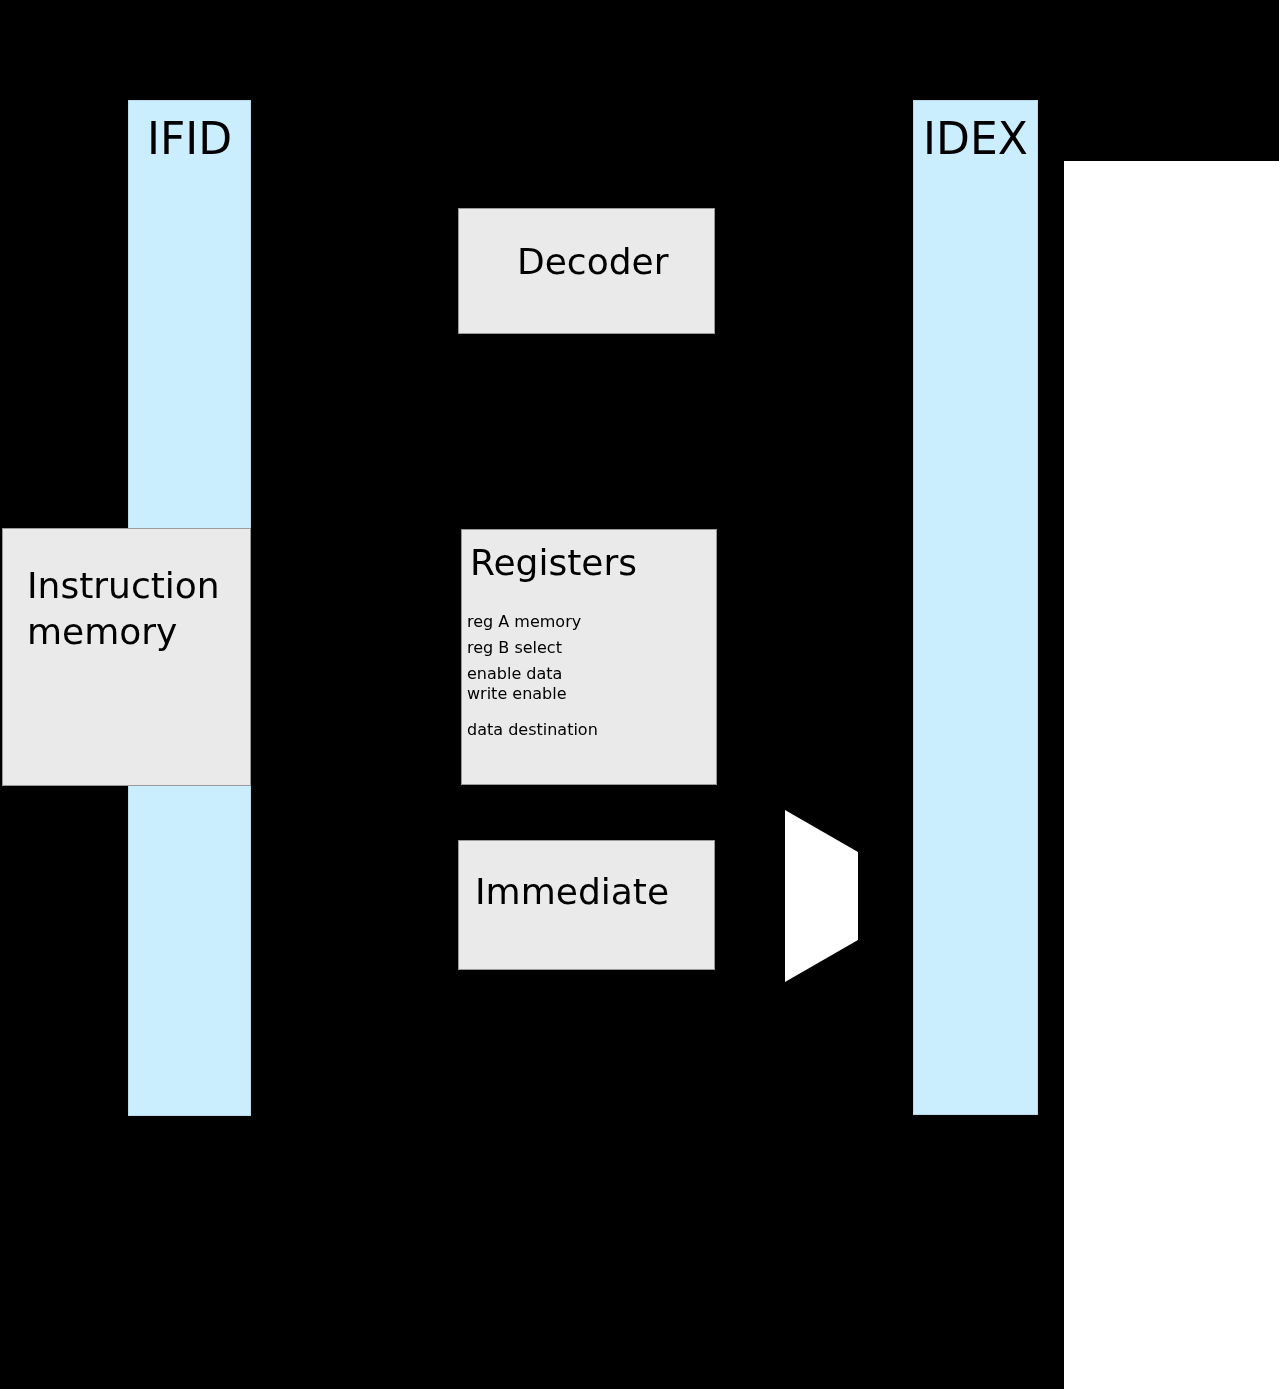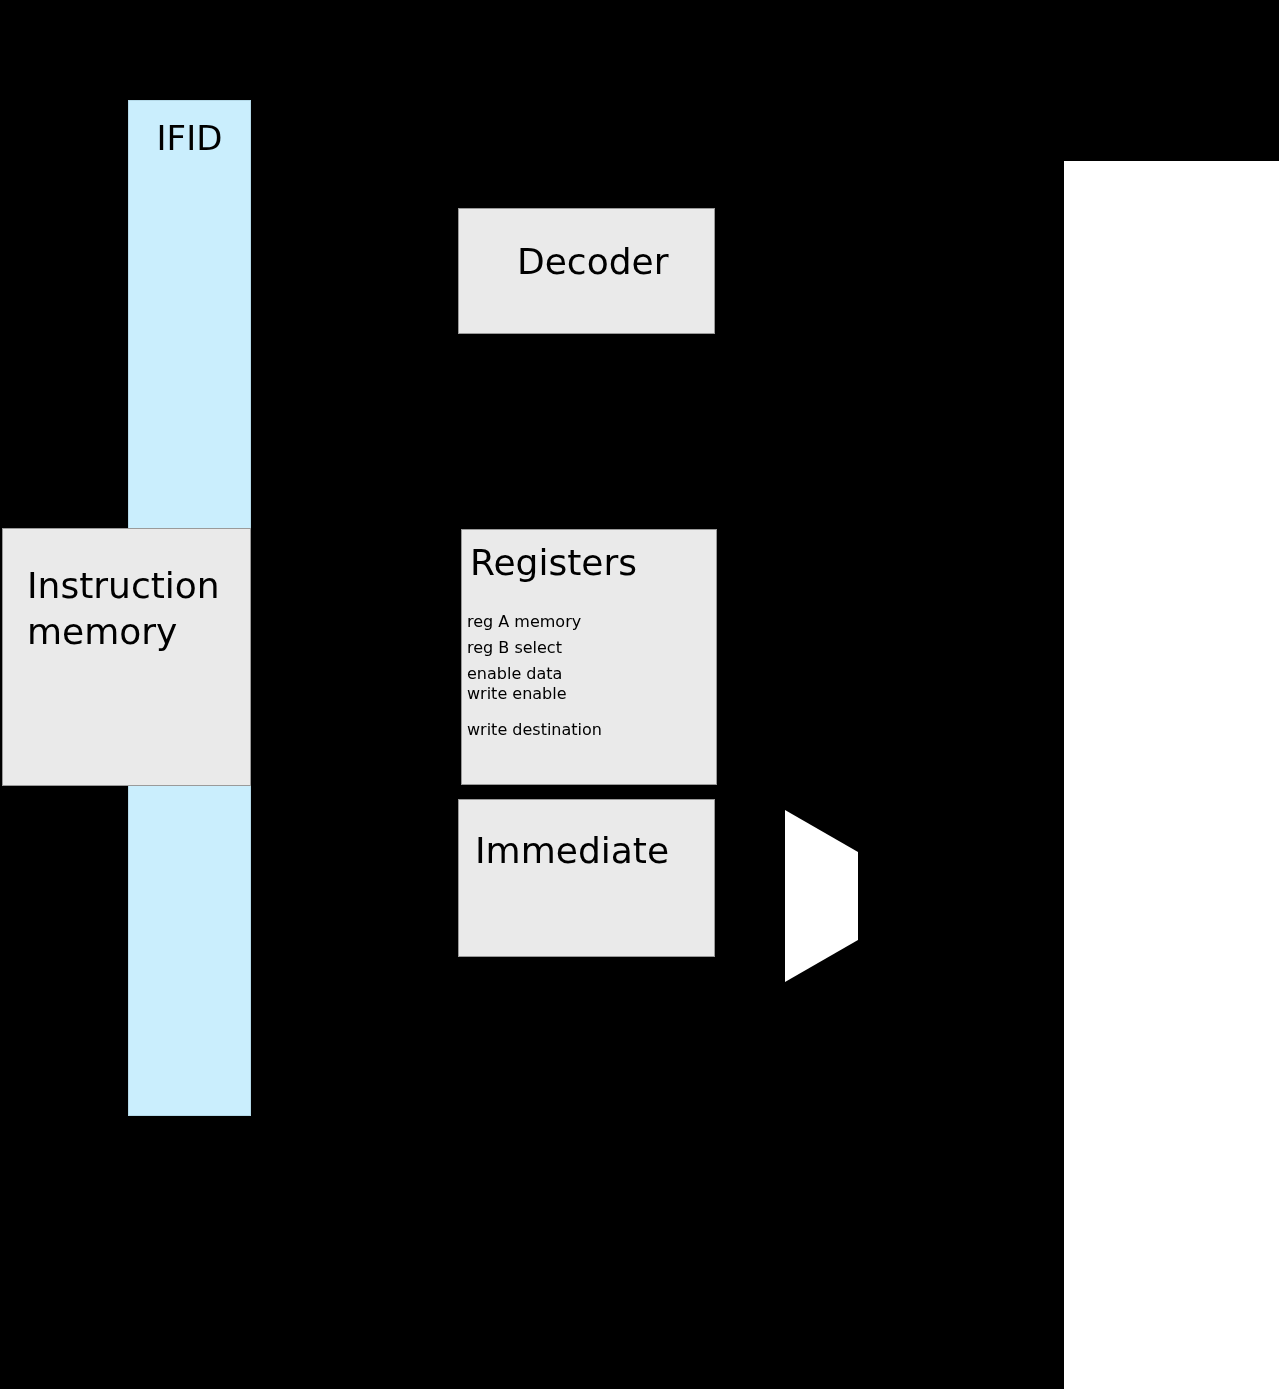--- a/index.html
+++ b/index.html
@@ -33,21 +33,21 @@
     background: #caeefd;
     border: 1px solid #b4d9e8;
     box-sizing: border-box;
   }
   .pipe-bar .pipe-label {
     position: absolute;
     left: 0;
     right: 0;
     text-align: center;
     color: #000000;
-    font-size: 34px;
+    font-size: 44px;
     line-height: 35px;
     white-space: nowrap;
   }
 
   #pipe-ifid {
     left: 128px;
     top: 100px;
     width: 123px;
     height: 1016px;
   }
@@ -100,23 +100,23 @@
     left: 30px;
     top: 32px;
     font-size: 36px;
     line-height: 42px;
     margin-left: 28px;
   }
 
   
   #blk-immediate {
     left: 458px;
-    top: 799px;
+    top: 840px;
     width: 257px;
-    height: 158px;
+    height: 130px;
   }
   #blk-immediate .block-title {
     left: 16px;
     top: 30px;
     font-size: 36px;
     line-height: 42px;
   }
 
   
   #blk-registers {
@@ -160,38 +160,41 @@
 <body>
 
 <div id="canvas">
 
   <div class="white-area"></div>
 
   <div class="pipe-bar" id="pipe-ifid">
     <div class="pipe-label">IFID</div>
   </div>
 
+  <div class="pipe-bar" id="pipe-idex">
+    <div class="pipe-label">IDEX</div>
+  </div>
 
   <div class="block" id="blk-imem">
     <div class="block-title">Instruction
 memory</div>
   </div>
 
   <div class="block" id="blk-decoder">
     <div class="block-title">Decoder</div>
   </div>
 
   <div class="block" id="blk-registers">
     <div class="block-title">Registers</div>
     <div class="port-list">
       <div class="port-label">reg A memory</div>
       <div class="port-label gap-top">reg B select</div>
       <div class="port-label gap-top">enable data</div>
       <div class="port-label">write enable</div>
-      <div class="port-label gap-top-big">write destination</div>
+      <div class="port-label gap-top-big">data destination</div>
     </div>
   </div>
 
   <div class="block" id="blk-immediate">
     <div class="block-title">Immediate</div>
   </div>
 
   <div id="mux-imm">
     <svg width="75" height="175" viewBox="0 0 75 175" xmlns="http://www.w3.org/2000/svg">
       <polygon points="1,1 74,43 74,131 1,173" fill="#ffffff"></polygon>

